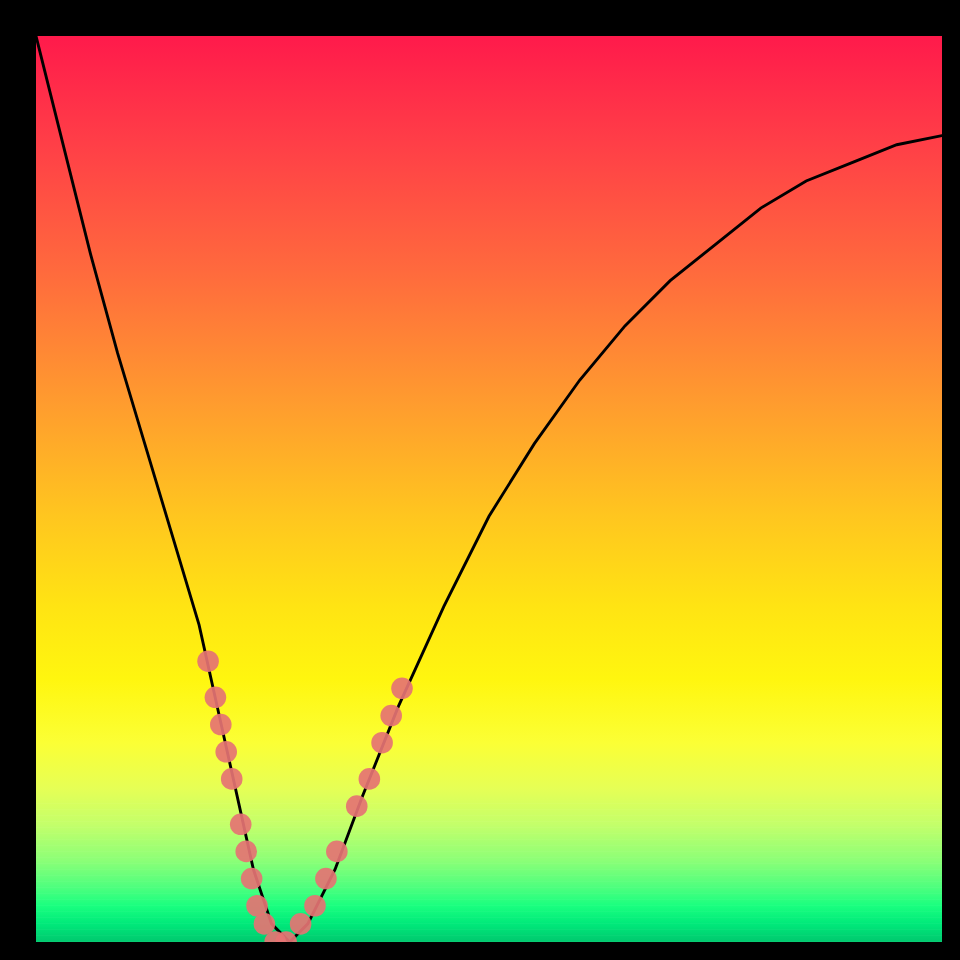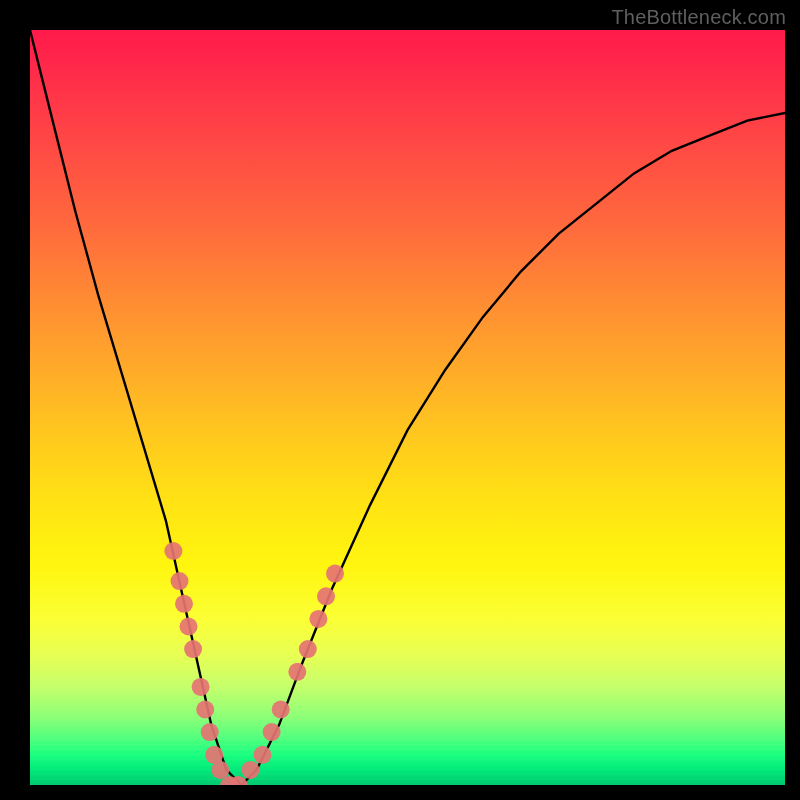--- a/index.html
+++ b/index.html
@@ -81,21 +81,20 @@
     color: #5f5f5f;
     font-size: 20px;
     letter-spacing: 0.2px;
     font-weight: 400;
   }
 </style>
 </head>
 <body>
 
 <div class="frame">
-  <div class="watermark">TheBottleneck.com</div>
 
   <div class="plot-area">
     <div class="gradient"></div>
     <div class="bands"></div>
 
     <svg class="svg-layer" viewBox="0 0 755 755" preserveAspectRatio="none">
       <path id="curve-path" fill="none" stroke="#000" stroke-width="2.4" stroke-linecap="round" d="M0.0 0.0 L22.6 90.6 L45.3 181.2 L68.0 264.3 L90.6 339.7 L113.3 415.3 L135.9 490.8 L151.0 558.7 L166.1 626.6 L181.2 694.6 L196.3 739.9 L211.4 755.0 L226.5 739.9 L249.2 694.6 L271.8 634.2 L302.0 558.7 L339.8 475.6 L377.5 400.2 L415.3 339.7 L453.0 286.9 L490.8 241.6 L528.5 203.9 L566.3 173.6 L604.0 143.4 L641.8 120.8 L679.5 105.7 L717.3 90.6 L755.0 83.0"></path>
       <g id="dots-group">
           <circle cx="143.4" cy="521.0" r="9" fill="#e57373" fill-opacity="0.92"></circle>
           <circle cx="149.5" cy="551.1" r="9" fill="#e57373" fill-opacity="0.92"></circle>

